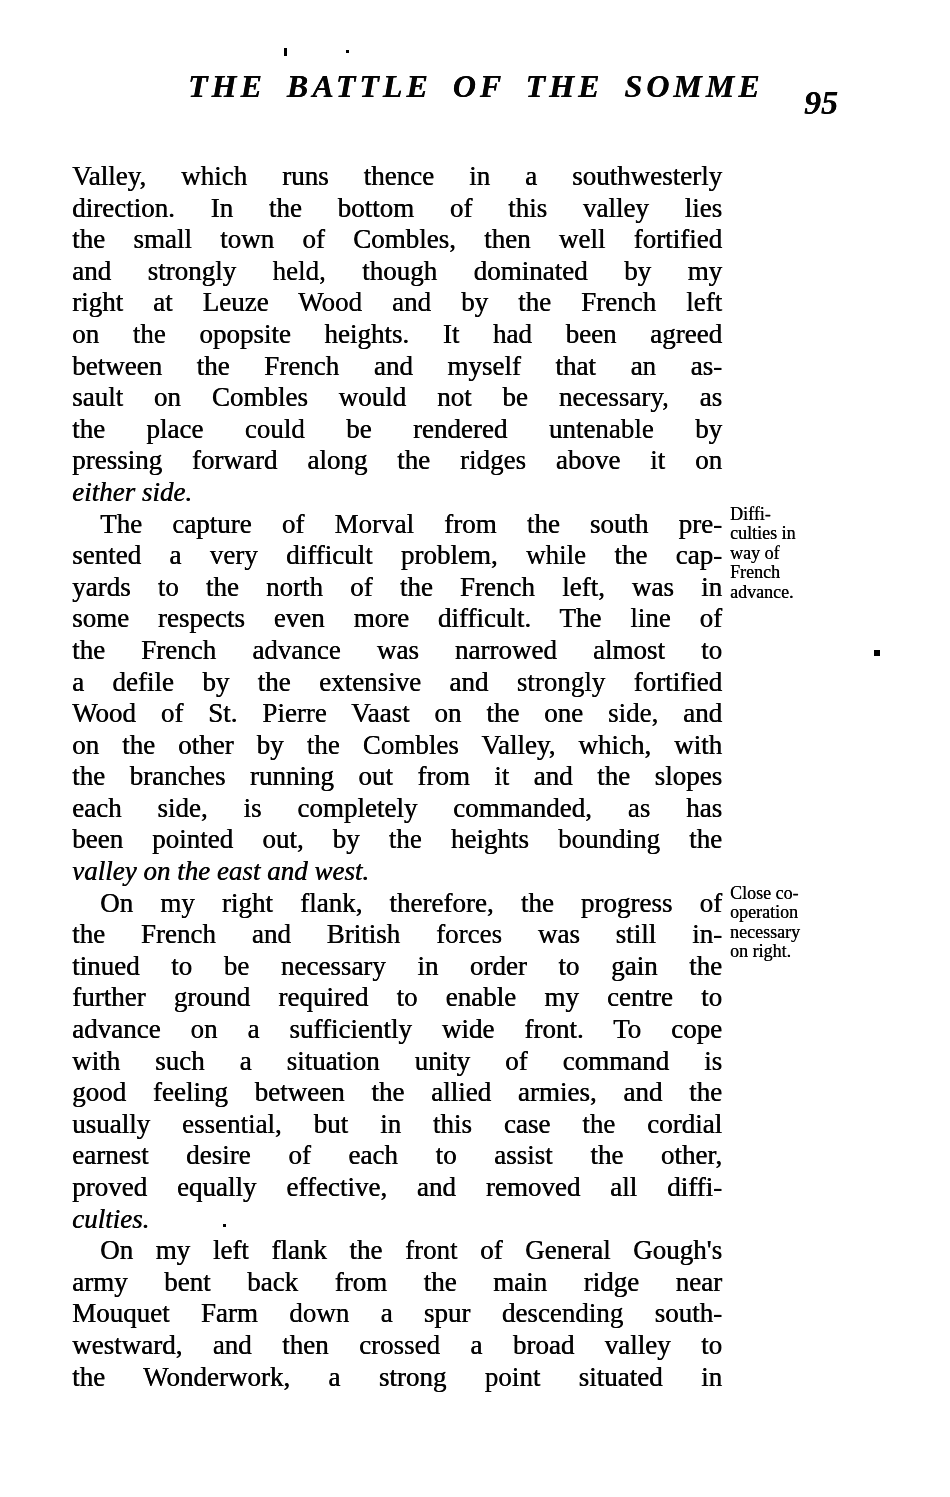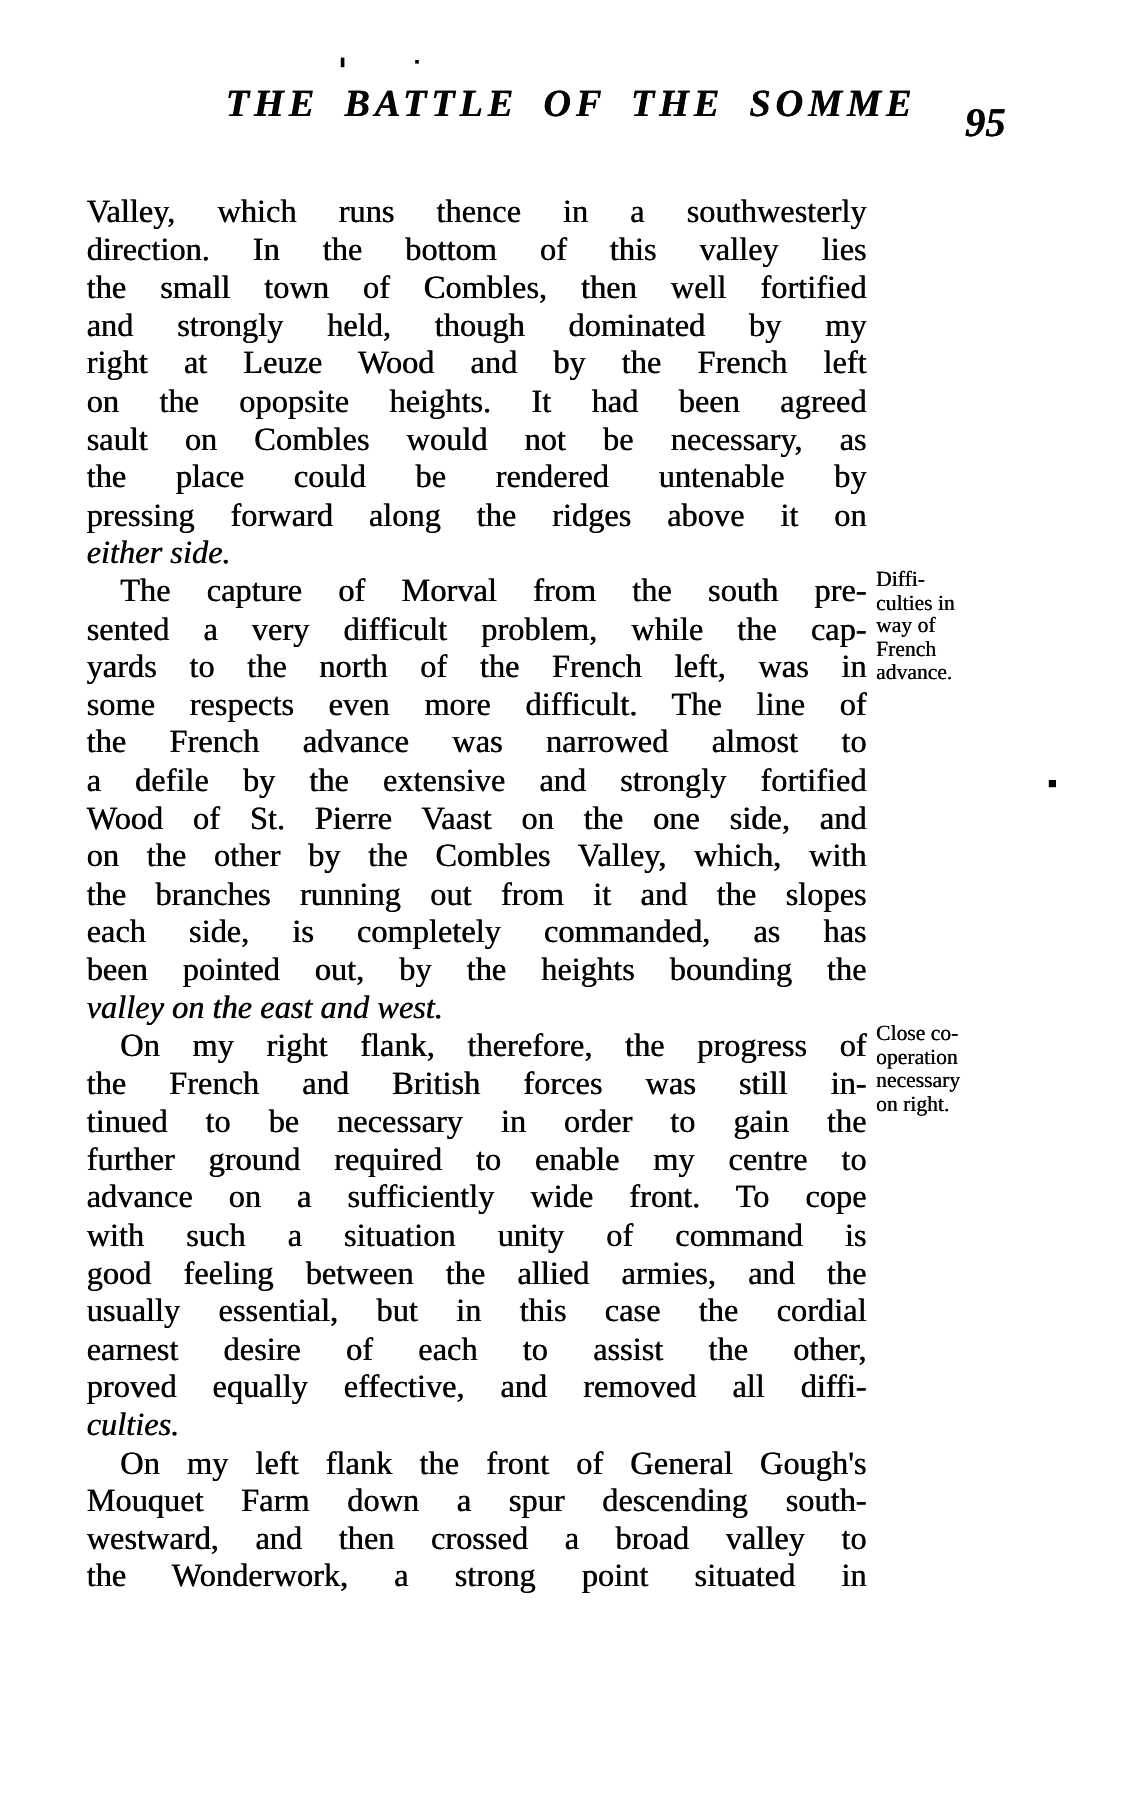--- a/index.html
+++ b/index.html
@@ -111,20 +111,21 @@
   </header>
 
   <main class="text-block" id="text-block">
       <div class="paragraph">
         <div class="line">Valley, which runs thence in a southwesterly</div>
         <div class="line">direction. In the bottom of this valley lies</div>
         <div class="line">the small town of Combles, then well fortified</div>
         <div class="line">and strongly held, though dominated by my</div>
         <div class="line">right at Leuze Wood and by the French left</div>
         <div class="line">on the opopsite heights. It had been agreed</div>
+        <div class="line">between the French and myself that an as-</div>
         <div class="line">sault on Combles would not be necessary, as</div>
         <div class="line">the place could be rendered untenable by</div>
         <div class="line">pressing forward along the ridges above it on</div>
         <div class="line no-just">either side.</div>
       </div>
       <div class="paragraph">
         <div class="line indent">The capture of Morval from the south pre-</div>
         <div class="line">sented a very difficult problem, while the cap-</div>
         <div class="line">yards to the north of the French left, was in</div>
         <div class="line">some respects even more difficult. The line of</div>
@@ -158,20 +159,21 @@
         <div class="line no-just">culties.</div>
         <aside class="sidenote">
           <div class="sidenote-line">Close co-</div>
           <div class="sidenote-line">operation</div>
           <div class="sidenote-line">necessary</div>
           <div class="sidenote-line">on right.</div>
         </aside>
       </div>
       <div class="paragraph">
         <div class="line indent">On my left flank the front of General Gough's</div>
+        <div class="line">army bent back from the main ridge near</div>
         <div class="line">Mouquet Farm down a spur descending south-</div>
         <div class="line">westward, and then crossed a broad valley to</div>
         <div class="line">the Wonderwork, a strong point situated in</div>
       </div>
     </main>
 
   <div class="speck speck-1"></div>
   <div class="speck speck-2"></div>
   <div class="speck speck-3"></div>
   <div class="speck speck-4"></div>

